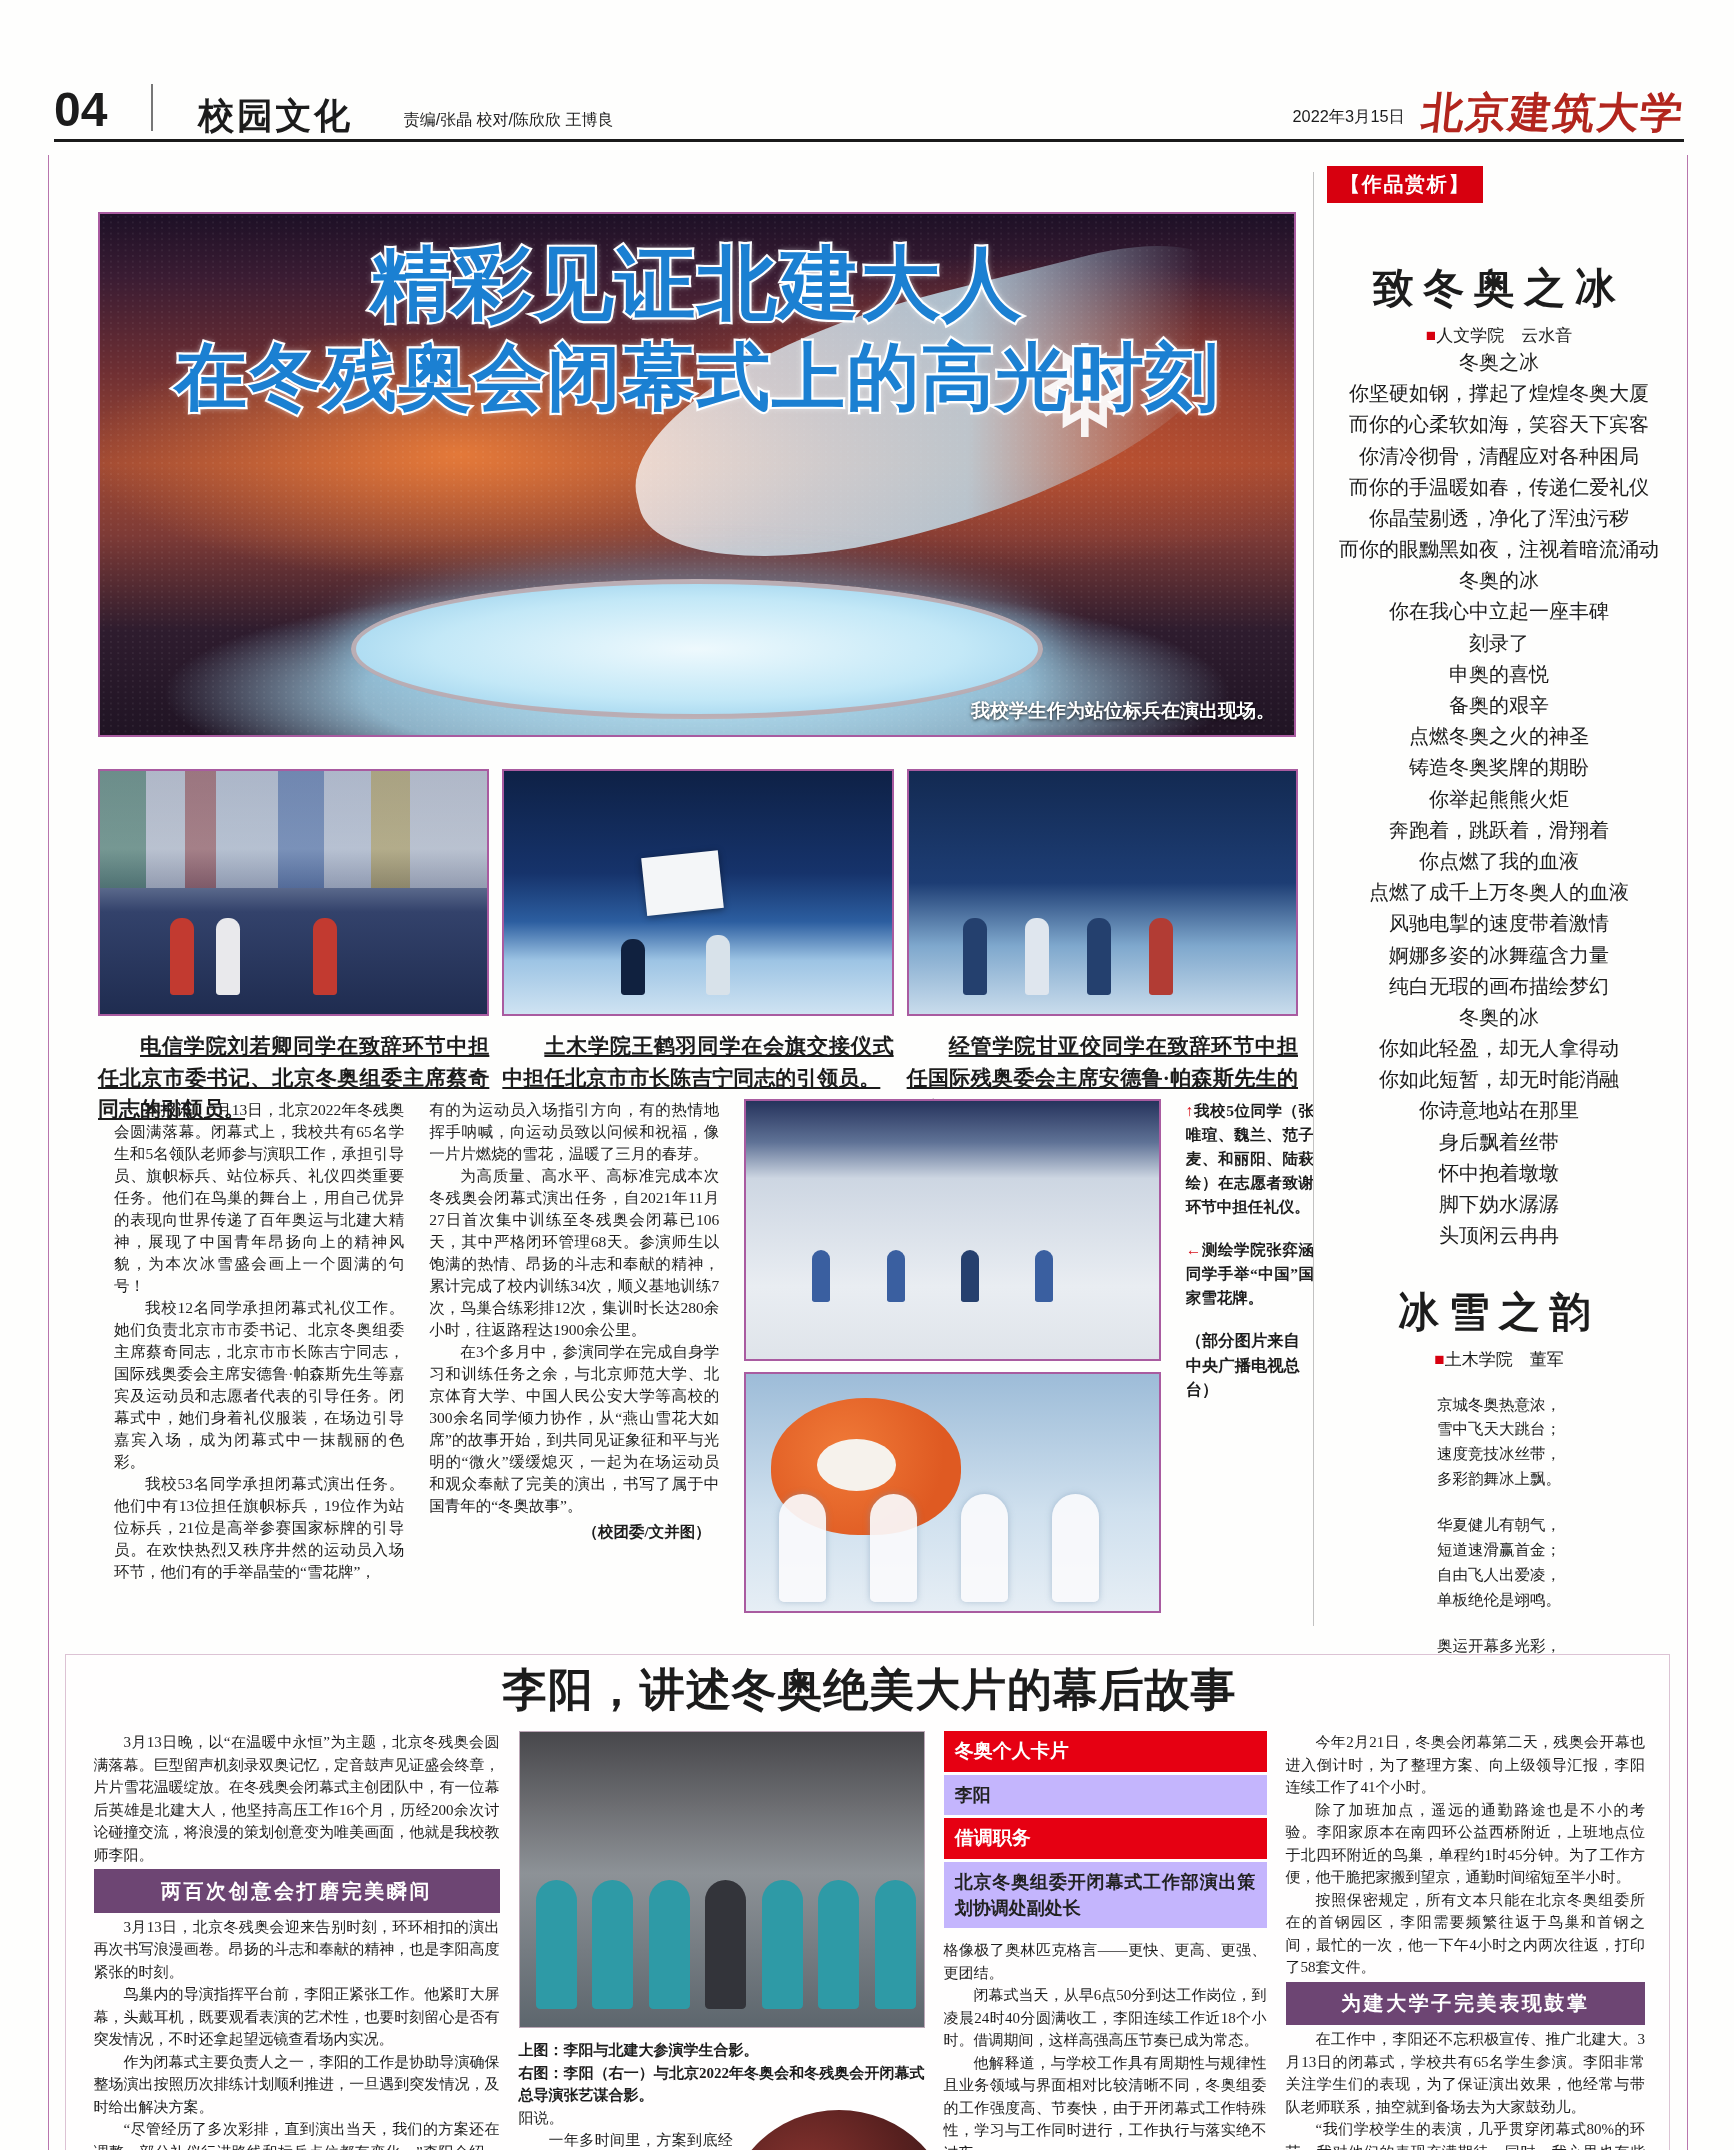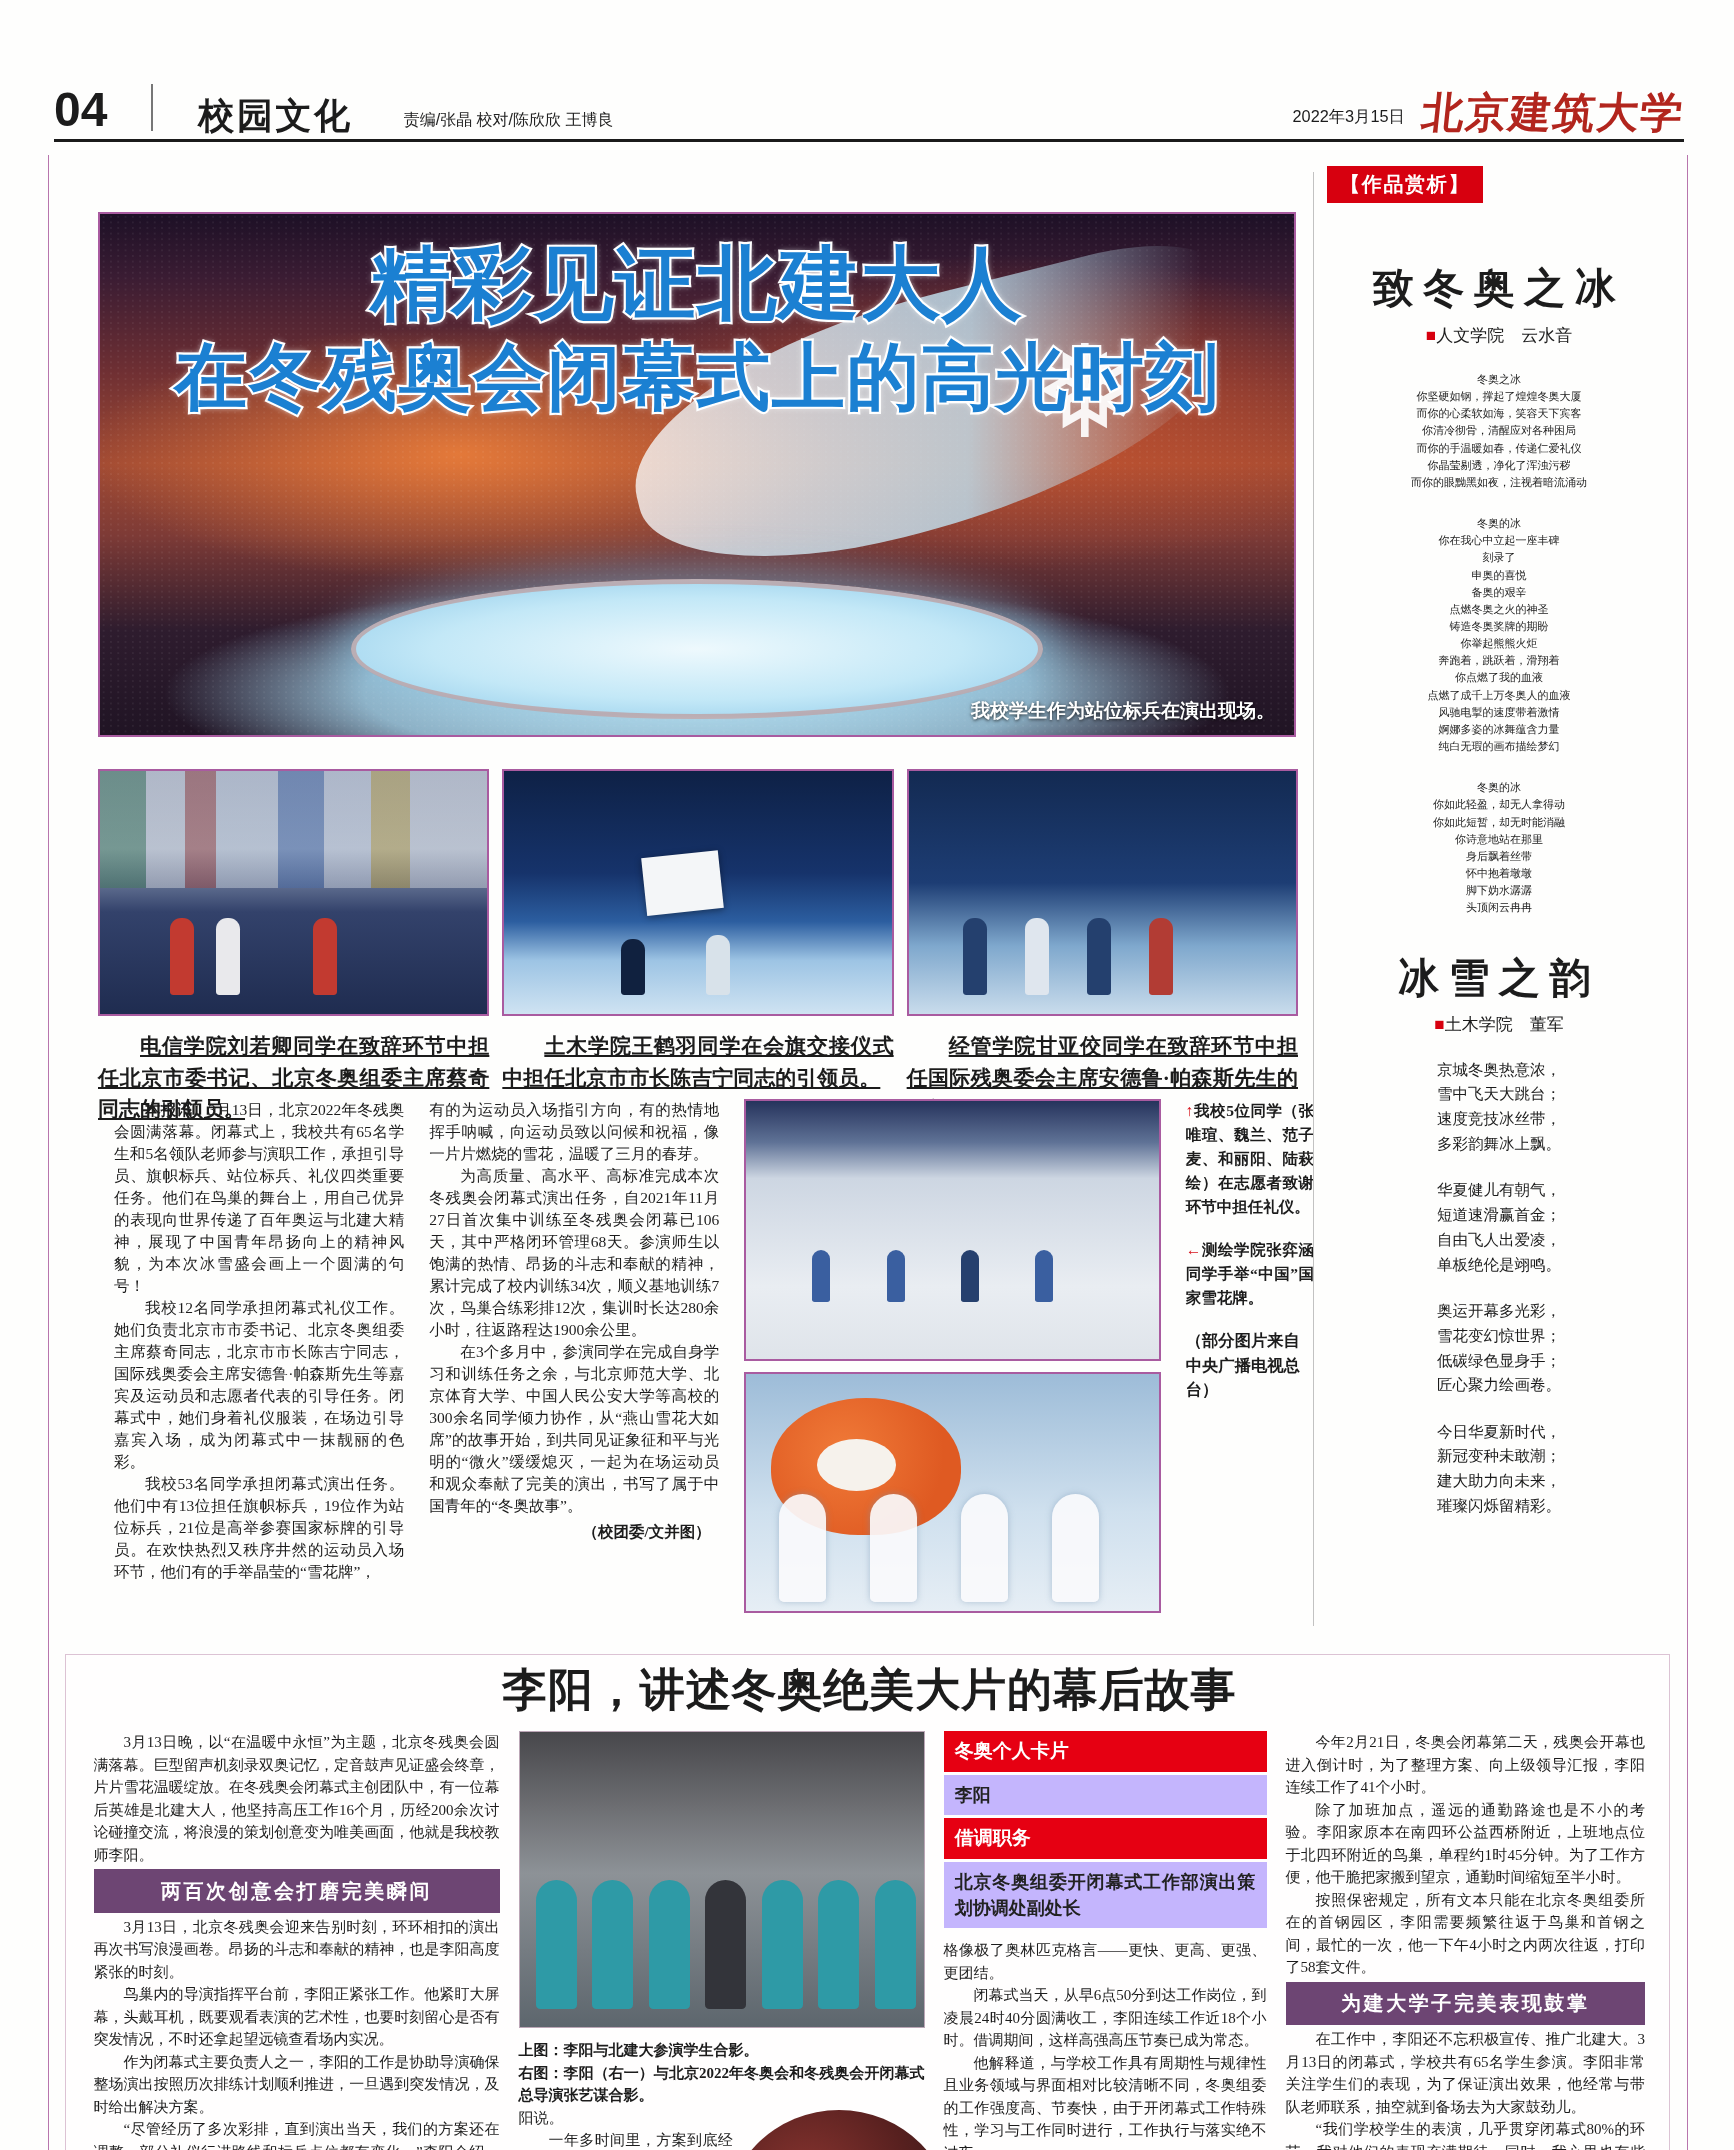--- a/index.html
+++ b/index.html
@@ -108,21 +108,21 @@
   
   #sidebar-divider{position:absolute;top:172px;left:1313px;width:0.9px;height:1454px;background:#c2c2c2;}
   #sidebar{position:absolute;top:166px;left:1327px;width:344px;height:1462px;}
   #sb-tag{display:inline-block;background:#d7000f;color:#fff;font-size:20px;font-weight:bold;
     padding:5.2px 13px;letter-spacing:1.7px;}
   .poem-title{text-align:center;font-size:41px;font-weight:bold;letter-spacing:9.5px;line-height:1;}
   #poem1-title{margin-top:65px;}
   #poem2-title{margin-top:41px;}
   .poem-byline{text-align:center;font-size:17px;margin-top:14.6px;font-family:"Liberation Sans","DejaVu Sans",sans-serif;}
   .poem-byline .sq{color:#d7000f;}
-  .stanza{white-space:pre-line;text-align:center;font-size:11px;line-height:1.56;margin-top:24px;}
+  .stanza{white-space:pre-line;text-align:center;font-size:20px;line-height:1.56;}
   #poem2 .stanza{font-size:15.5px;line-height:1.6;margin-top:21.5px;}
 
   
   #bottom-box{position:absolute;top:1654px;left:65px;width:1605px;height:1087px;
     border:0.9px solid #dcc3d4;background:#fffefe;padding:9.5px 24px 13px 27.5px;}
   #bottom-headline{text-align:center;font-size:45px;font-weight:bold;letter-spacing:0.9px;line-height:1.1;
     font-family:"Liberation Sans","DejaVu Sans",sans-serif;}
   #bottom-cols{display:flex;gap:19px;margin-top:17px;height:981px;overflow:hidden;}
   .bcol{font-size:15px;line-height:1.5;text-align:justify;}
   .bcol p{margin:0;text-indent:2em;}

